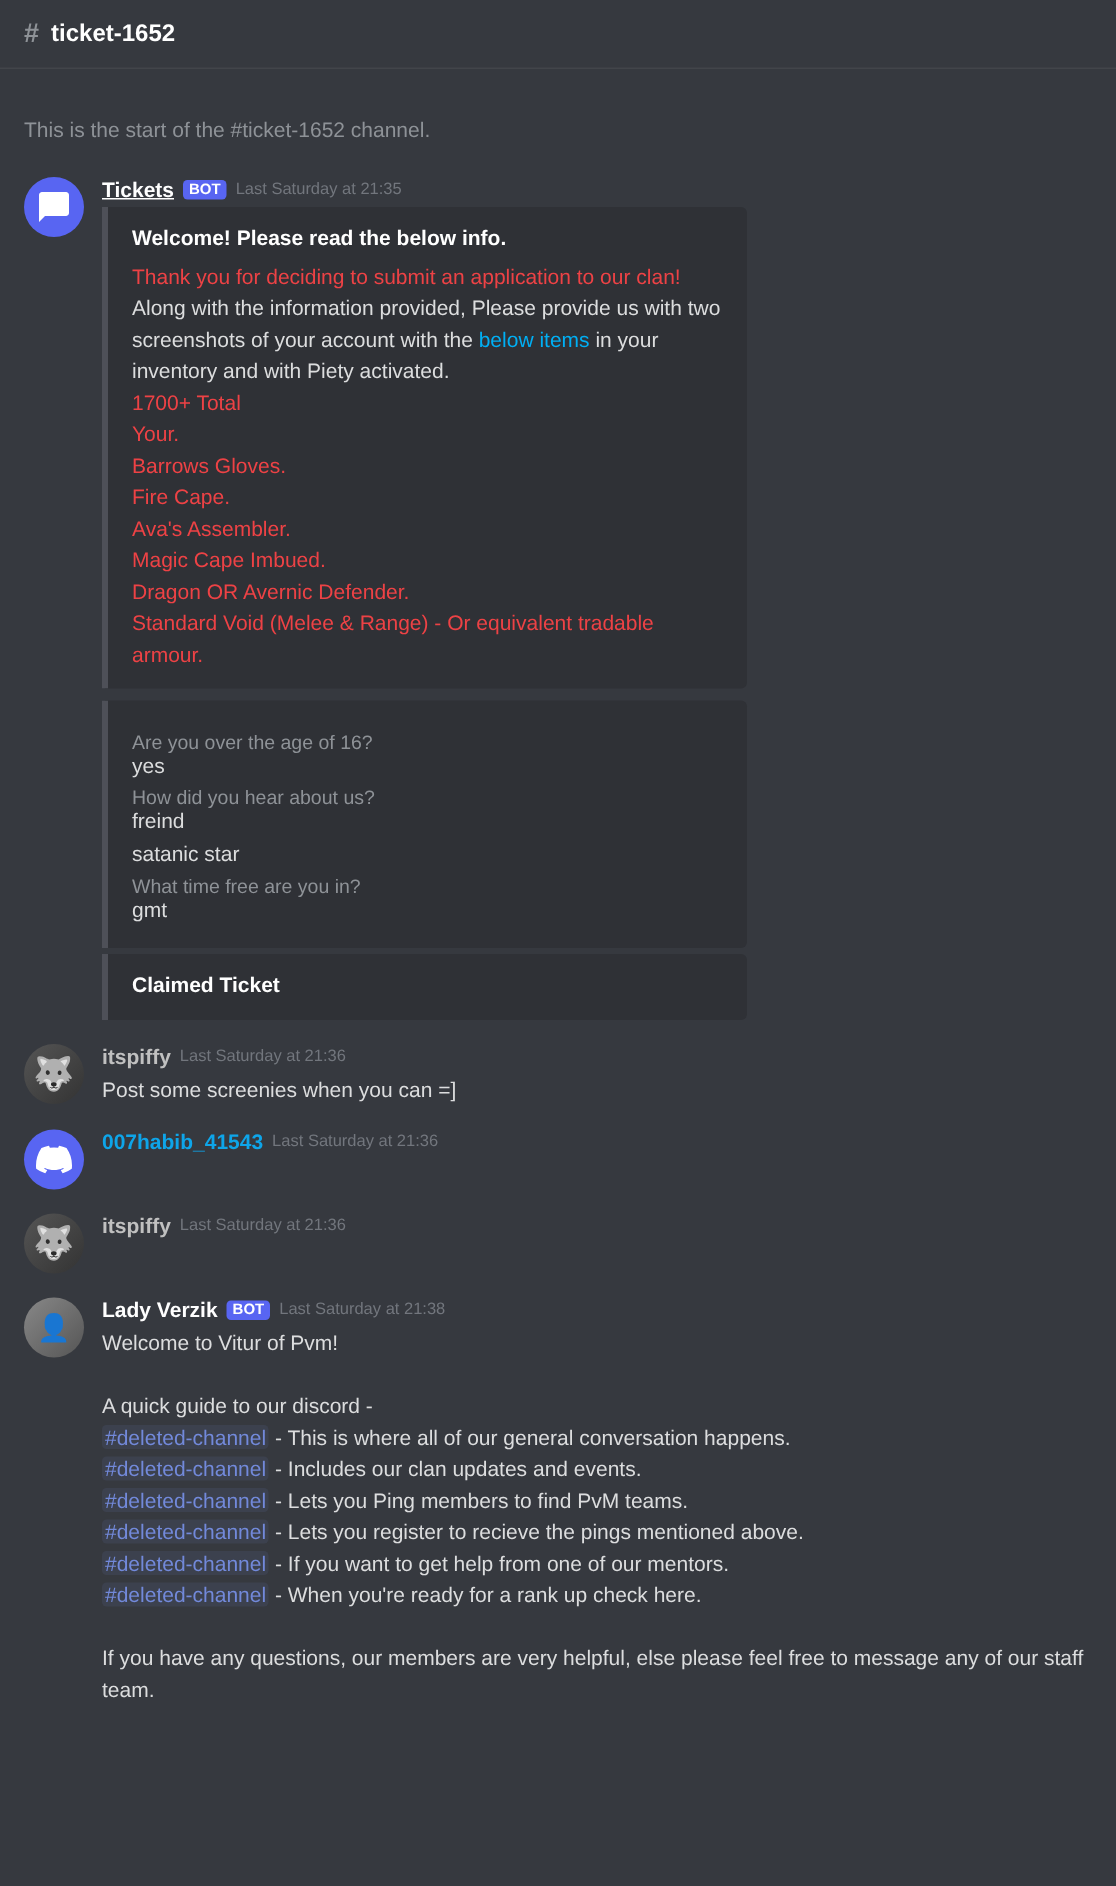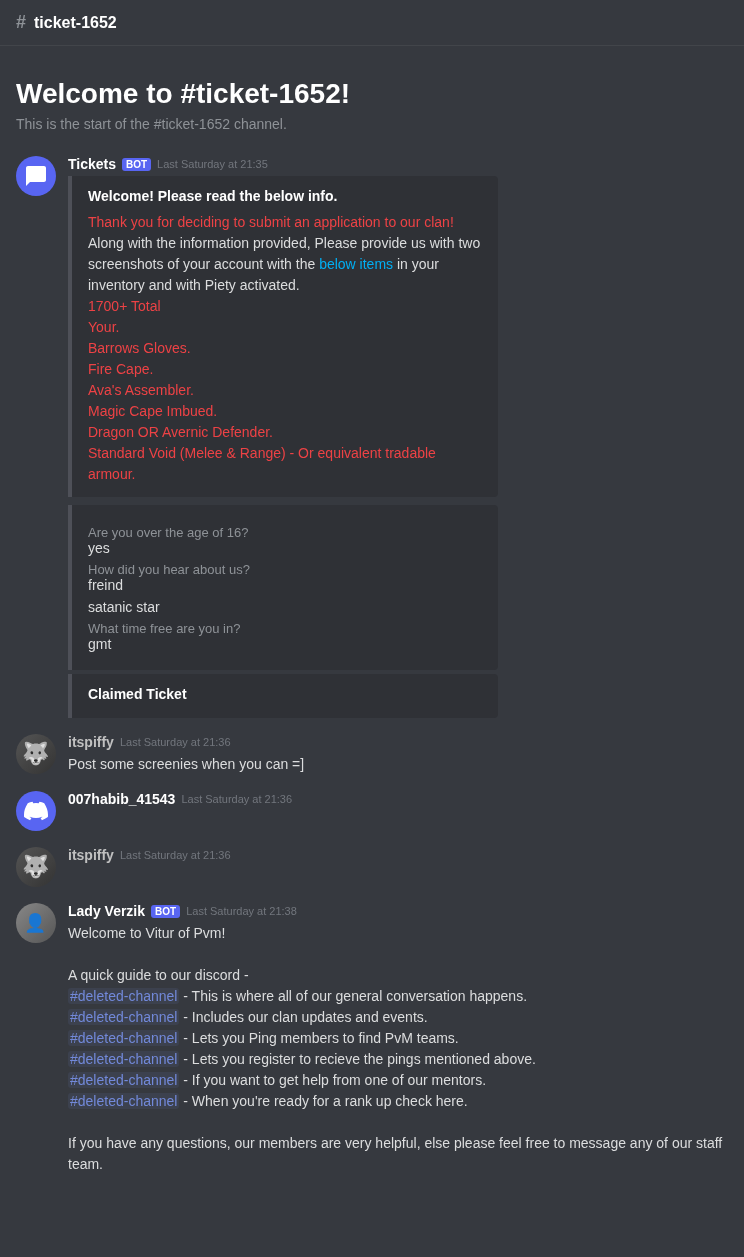--- a/index.html
+++ b/index.html
@@ -56,23 +56,23 @@
     .message-header {
       display: flex;
       align-items: center;
       gap: 6px;
       margin-bottom: 4px;
     }
     .username {
       font-weight: 600;
       color: #ffffff;
     }
-    .username-tickets { color: #ffffff; }
+    .username-tickets { color: #ffffff; text-decoration: underline; }
     .username-itspiffy { color: #c0c0c0; }
-    .username-007 { color: #ffffff; }
+    .username-007 { color: #0ea5e9; }
     .username-lady { color: #ffffff; }
     .bot-badge {
       background-color: #5865f2;
       color: white;
       font-size: 10px;
       font-weight: 700;
       padding: 1px 4px;
       border-radius: 3px;
     }
     .timestamp {
@@ -198,21 +198,20 @@
 <body>
 
 <div class="channel-header">
   <span class="channel-hash">#</span>
   <span class="channel-name">ticket-1652</span>
 </div>
 
 <div class="page-content">
 
   <div class="welcome-section">
-    <h1 class="welcome-title">Welcome to #ticket-1652!</h1>
     <p class="welcome-subtitle">This is the start of the #ticket-1652 channel.</p>
   </div>
 
   <div class="message-group">
     <div class="tickets-icon">
       <svg width="24" height="24" viewBox="0 0 24 24" fill="white">
         <path d="M20 2H4c-1.1 0-2 .9-2 2v18l4-4h14c1.1 0 2-.9 2-2V4c0-1.1-.9-2-2-2z"></path>
       </svg>
     </div>
     <div class="message-content-area">

